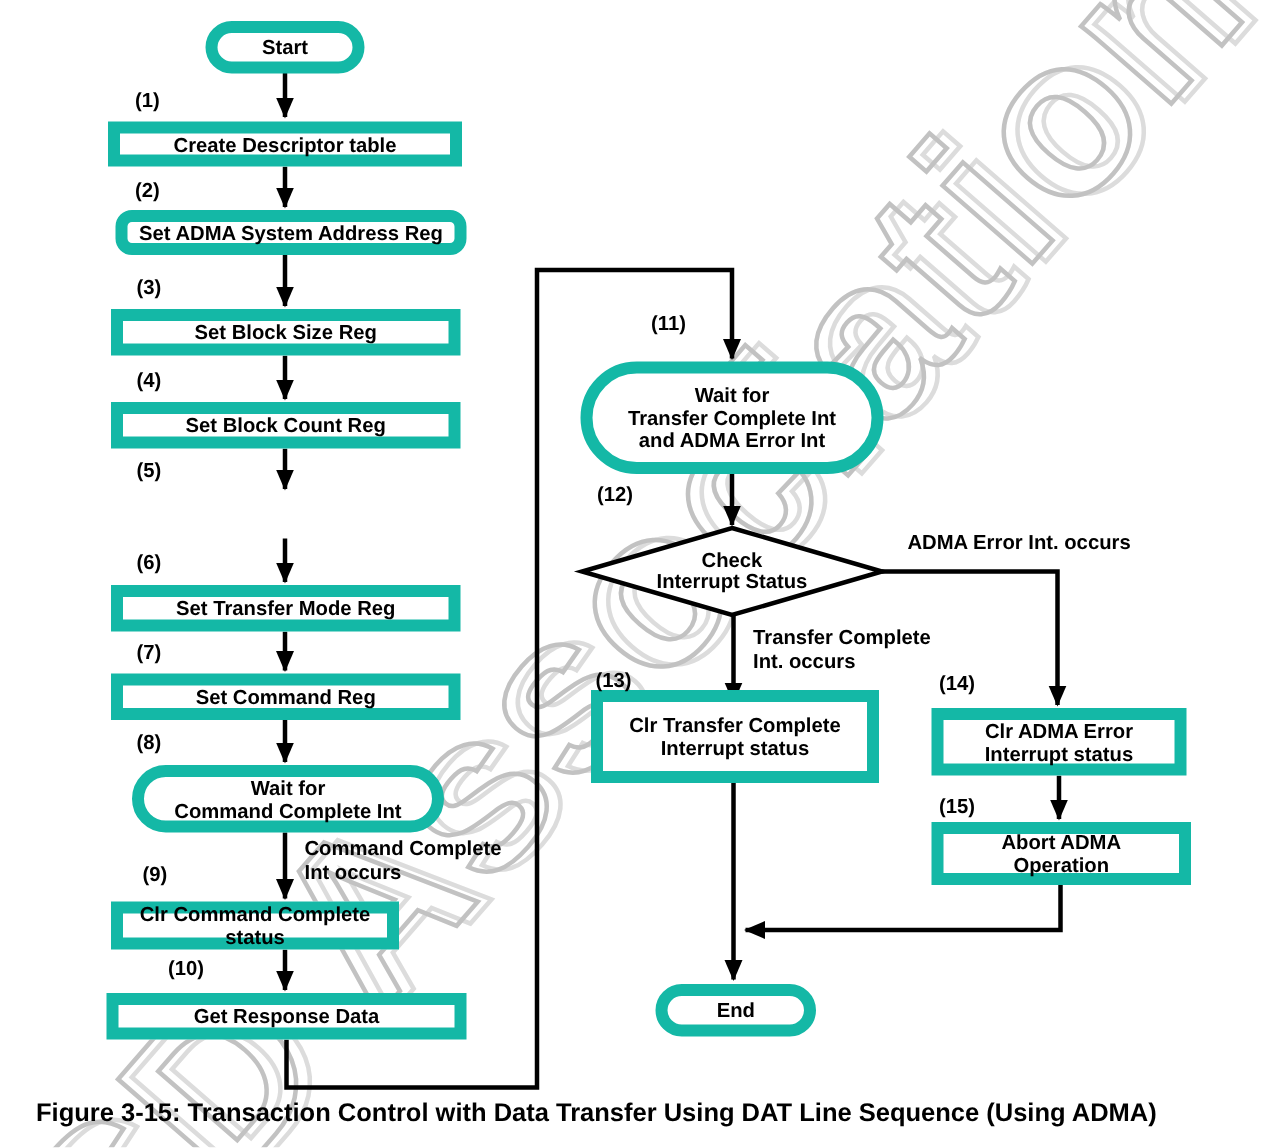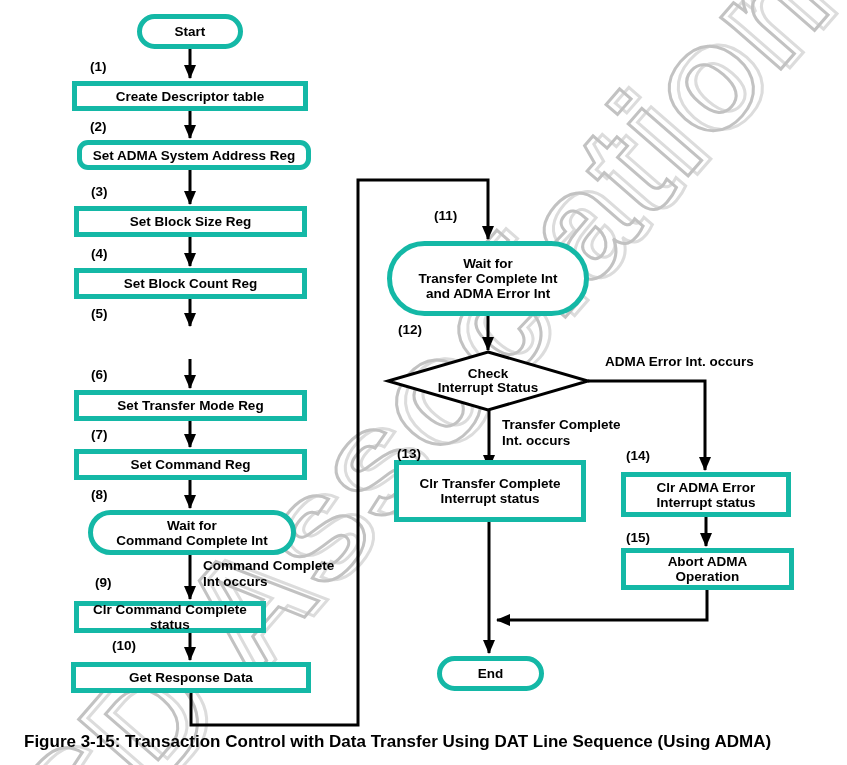--- a/index.html
+++ b/index.html
@@ -20,21 +20,21 @@
   .wm-back{-webkit-text-stroke:3px #dcdcdc;transform:translate(7px,6px);}
   .wm-front{-webkit-text-stroke:3px #c2c2c2;}
   
   .wires{position:absolute;left:0;top:0;z-index:2;}
   .wires path,.wires polygon{stroke:#000;stroke-width:3;fill:none;}
   .wires polygon.diamond{fill:#ffffff;}
   .wires marker path{fill:#000;stroke:none;}
   
   .node{
     position:absolute;z-index:3;box-sizing:border-box;background:#ffffff;
-    border:5px solid #14b8a6;display:flex;align-items:center;justify-content:center;
+    border:8px solid #14b8a6;display:flex;align-items:center;justify-content:center;
     text-align:center;font-weight:bold;font-size:13.5px;line-height:15px;
     white-space:pre-line;
   }
   .terminal{border-radius:18px;}
   .oval{border-radius:40px;}
   .freetext{
     position:absolute;z-index:3;font-weight:bold;font-size:13.5px;line-height:16px;
     white-space:pre-line;
   }
   .diamond-text{

